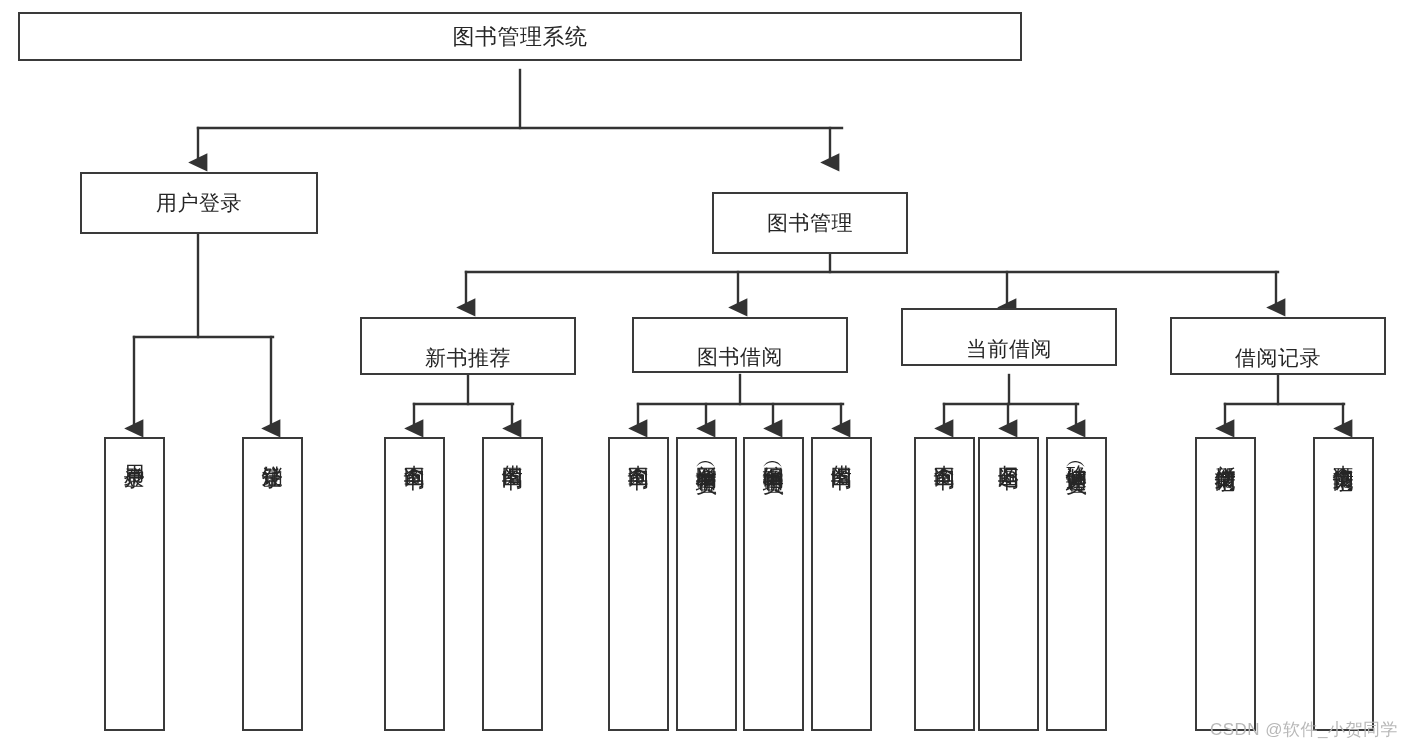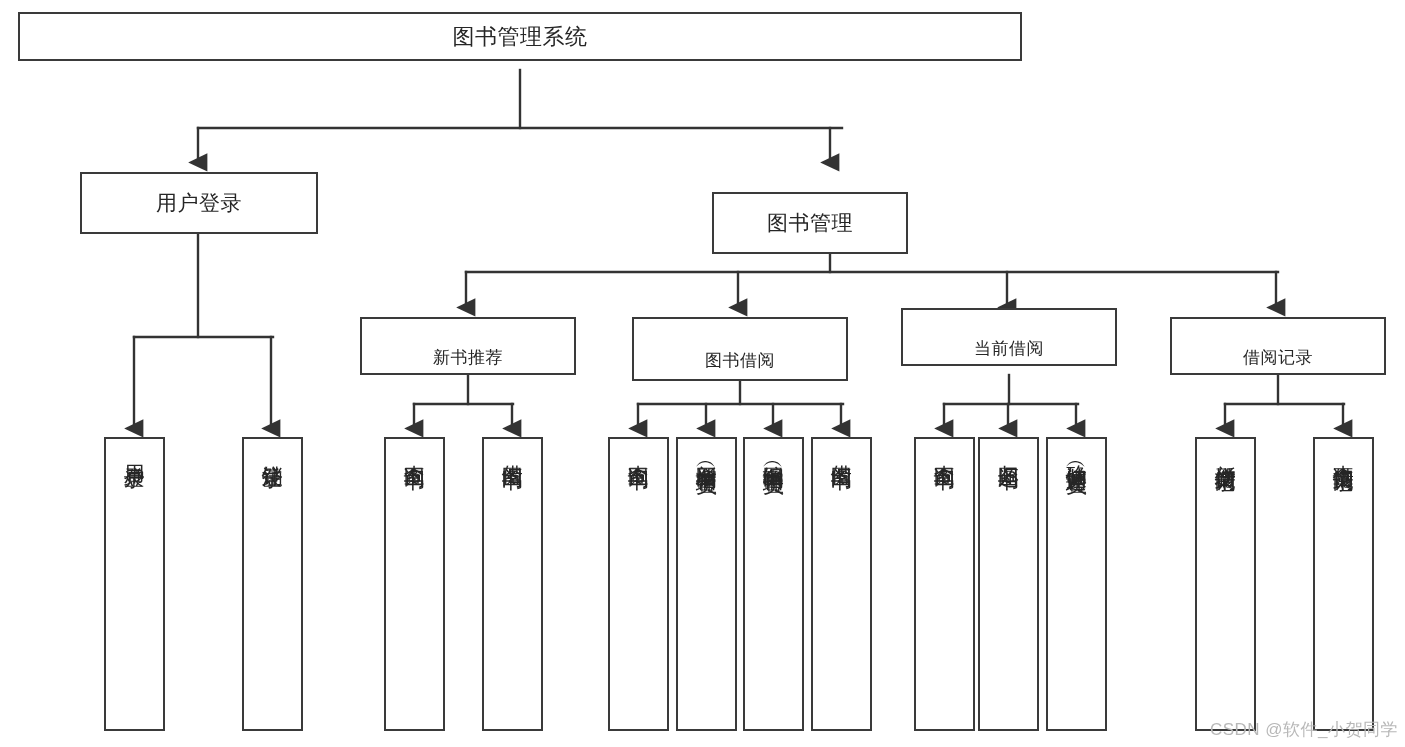--- a/index.html
+++ b/index.html
@@ -54,21 +54,21 @@
   .node.vertical .node-label {
     writing-mode: vertical-rl;
     text-orientation: upright;
     font-size: 21px;
     line-height: 1.02;
     letter-spacing: 1.5px;
     white-space: nowrap;
   }
   .node.level-0 .node-label { font-size: 22px; }
   .node.level-1 .node-label { font-size: 21px; }
-  .node.level-2 .node-label { font-size: 17px; margin-top: 25px; }
+  .node.level-2 .node-label { font-size: 21px; margin-top: 25px; }
 
   #watermark {
     position: absolute;
     right: 7px;
     bottom: 6px;
     font-size: 17px;
     color: #b8b8b8;
     letter-spacing: 0.5px;
     white-space: nowrap;
     user-select: none;
@@ -138,21 +138,21 @@
   </div>
 
   <div class="node horizontal level-1" style="left:712px; top:172px; width:196px; height:62px;margin-top:20px;">
     <span class="node-label">图书管理</span>
   </div>
 
   <div class="node horizontal level-2" style="left:360px; top:317px; width:216px; height:58px;">
     <span class="node-label">新书推荐</span>
   </div>
 
-  <div class="node horizontal level-2" style="left:632px; top:317px; width:216px; height:64px;">
+  <div class="node horizontal level-2" style="left:632px; top:317px; width:216px; height:56px;">
     <span class="node-label">图书借阅</span>
   </div>
 
   <div class="node horizontal level-2" style="left:901px; top:308px; width:216px; height:58px;">
     <span class="node-label">当前借阅</span>
   </div>
 
   <div class="node horizontal level-2" style="left:1170px; top:317px; width:216px; height:58px;">
     <span class="node-label">借阅记录</span>
   </div>

